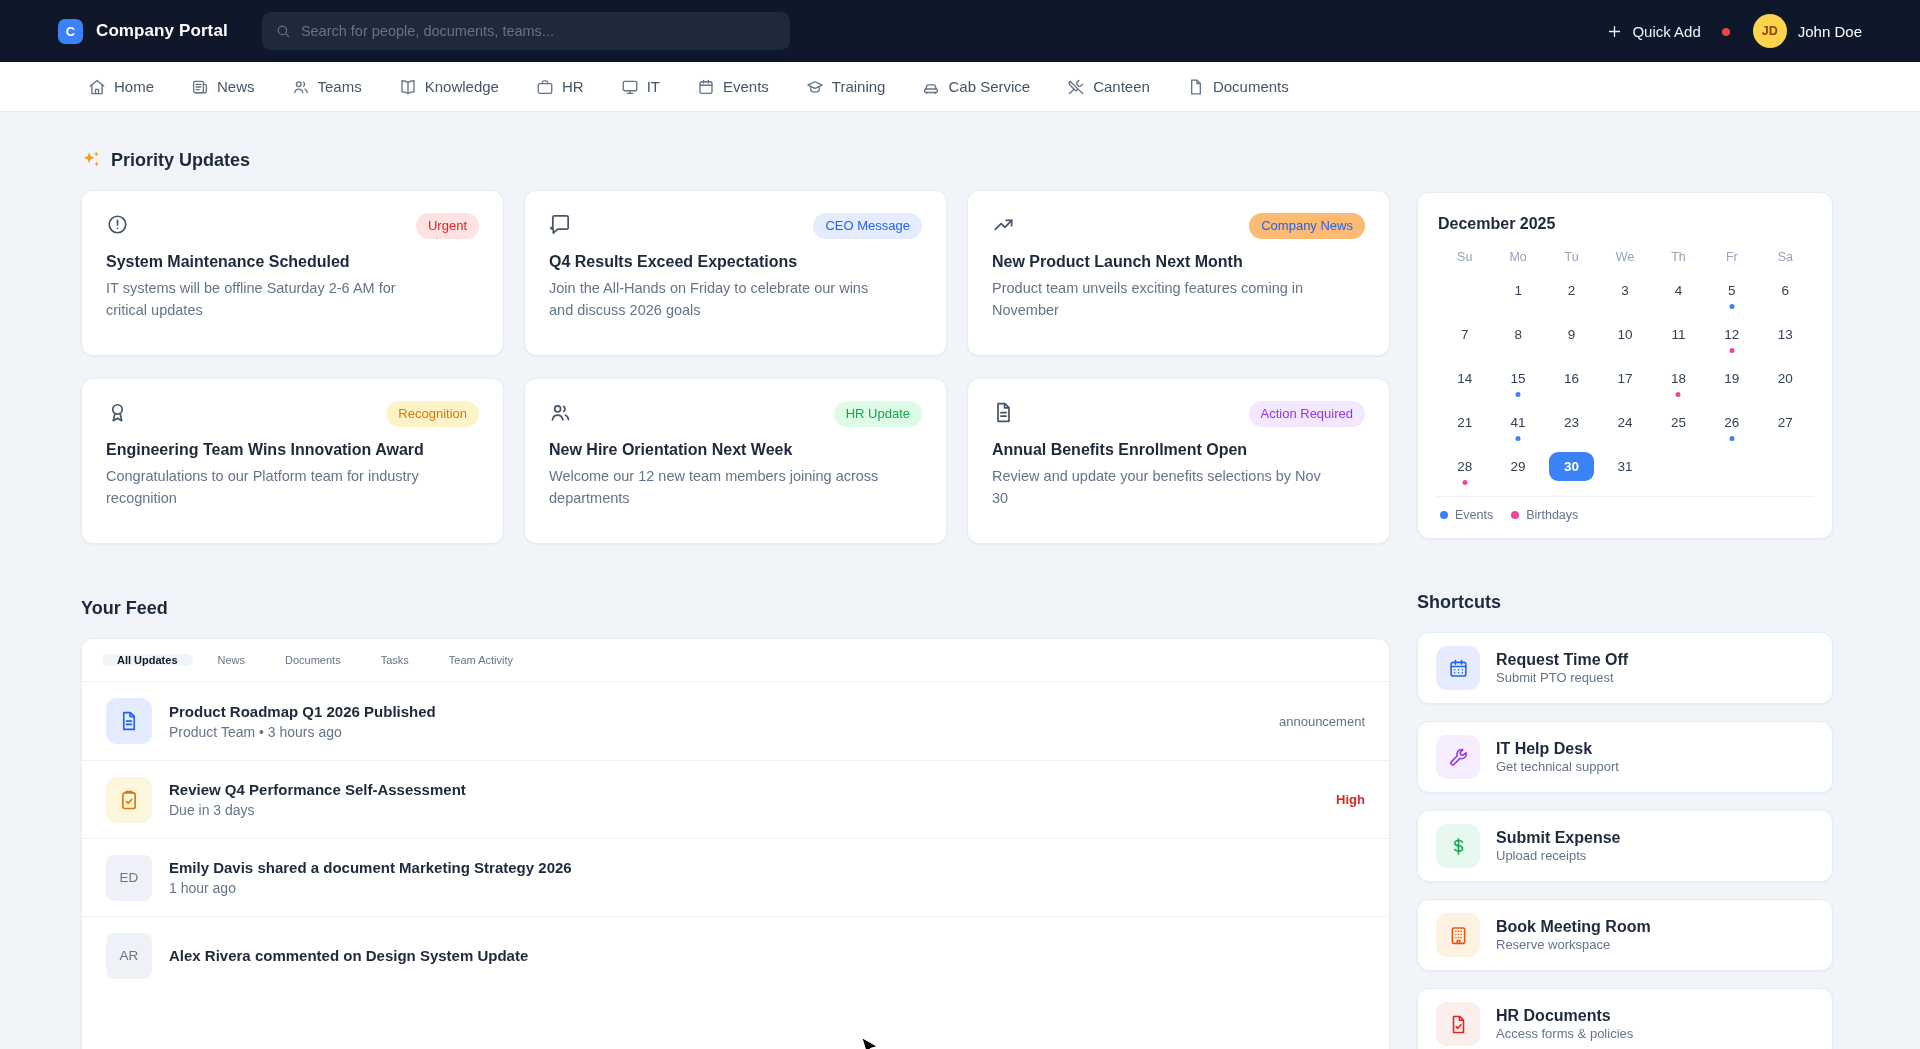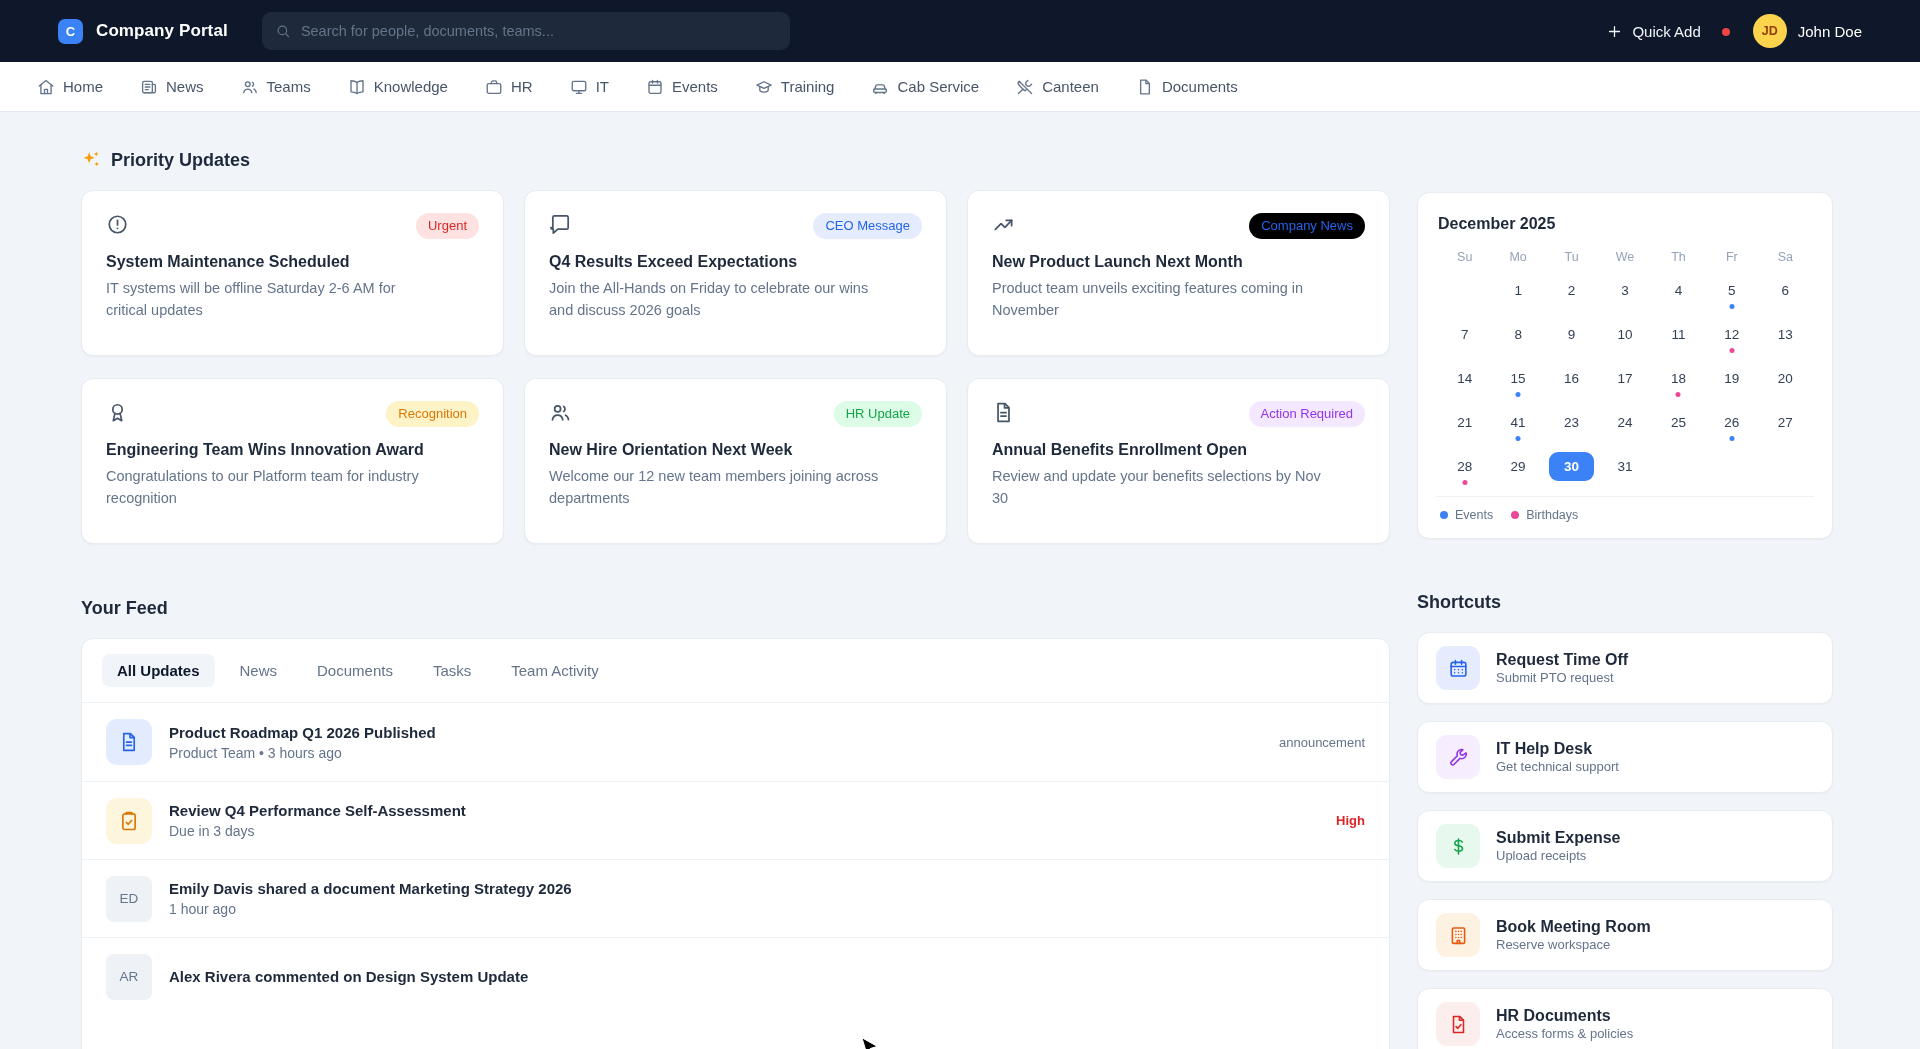--- a/index.html
+++ b/index.html
@@ -45,21 +45,21 @@
   .user { display:flex; align-items:center; gap:11px; cursor:pointer; }
   .avatar {
     width:34px; height:34px; border-radius:50%; background:#fcd34d; color:#92400e;
     font-size:12.5px; font-weight:700; display:flex; align-items:center; justify-content:center;
   }
   .user-name { color:#fff; font-size:15px; font-weight:500; }
 
   
   .navbar {
     height:50px; background:#fff; border-bottom:1px solid #e2e8f0;
-    display:flex; align-items:center; gap:37px; padding:0 37px;
+    display:flex; align-items:center; gap:37px; padding:0 88px;
   }
   .nav-item {
     display:flex; align-items:center; gap:8px; color:#475569; font-size:15px;
     text-decoration:none; cursor:pointer;
   }
   .nav-item .icon { width:18px; height:18px; color:#64748b; }
 
   
   .content { padding:34px 87px 0 81px; display:grid; grid-template-columns:1fr 416px; column-gap:27px; }
   .section-head { display:flex; align-items:center; gap:10px; height:28px; margin-bottom:16px; }
@@ -102,22 +102,22 @@
   .legend-dot { width:8px; height:8px; border-radius:50%; }
 
   
   .feed-head { margin-top:50px; }
   .feed-card {
     background:#fff; border:1px solid #e7ecf2; border-radius:12px;
     box-shadow:0 1px 2px rgba(15,23,42,.04); min-height:470px;
   }
   .tabs { display:flex; align-items:center; gap:10px; padding:15px 20px; border-bottom:1px solid #eef2f6; }
   .tab {
-    background:transparent; border:none; font-family:inherit; font-size:15px; color:#64748b;
-    padding:8px 15px; border-radius:8px; cursor:pointer;
+    background:transparent; border:none; font-family:inherit; font-size:11px; color:#64748b;
+    padding:0 15px; border-radius:8px; cursor:pointer;
   }
   .tab.active { background:#f1f5f9; color:#0f172a; font-weight:700; }
   .feed-item { display:flex; align-items:center; height:78px; padding:0 24px; gap:17px; cursor:pointer; }
   .feed-item + .feed-item { border-top:1px solid #eef2f6; }
   .feed-ico { width:46px; height:46px; border-radius:11px; display:flex; align-items:center; justify-content:center; flex:none; }
   .feed-ico .icon { width:22px; height:22px; }
   .feed-avatar {
     width:46px; height:46px; border-radius:8px; background:#eef1f5; color:#64748b;
     font-size:13.5px; font-weight:500; display:flex; align-items:center; justify-content:center; flex:none;
   }
@@ -331,21 +331,21 @@
             <p class="p-desc">Join the All-Hands on Friday to celebrate our wins and discuss 2026 goals</p>
           </article>
           <article class="p-card">
             <div class="p-card-top">
               <span class="icon">
                 <svg viewBox="0 0 24 24" aria-hidden="true">
                   <path d="m3.5 17 6-6 4 4 7-7.4"></path>
                   <path d="M14.8 7.6h5.7v5.7"></path>
                 </svg>
               </span>
-              <span class="badge" style="background: #000000; color: rgb(37, 99, 235);">Company News</span>
+              <span class="badge" style="background: #fdba74; color: rgb(37, 99, 235);">Company News</span>
             </div>
             <h3 class="p-title">New Product Launch Next Month</h3>
             <p class="p-desc">Product team unveils exciting features coming in November</p>
           </article>
           <article class="p-card">
             <div class="p-card-top">
               <span class="icon">
                 <svg viewBox="0 0 24 24" aria-hidden="true">
                   <circle cx="12" cy="8.8" r="4.9"></circle>
                   <path d="m9.3 12.9-1.7 7.6 4.4-2.6 4.4 2.6-1.7-7.6"></path>

